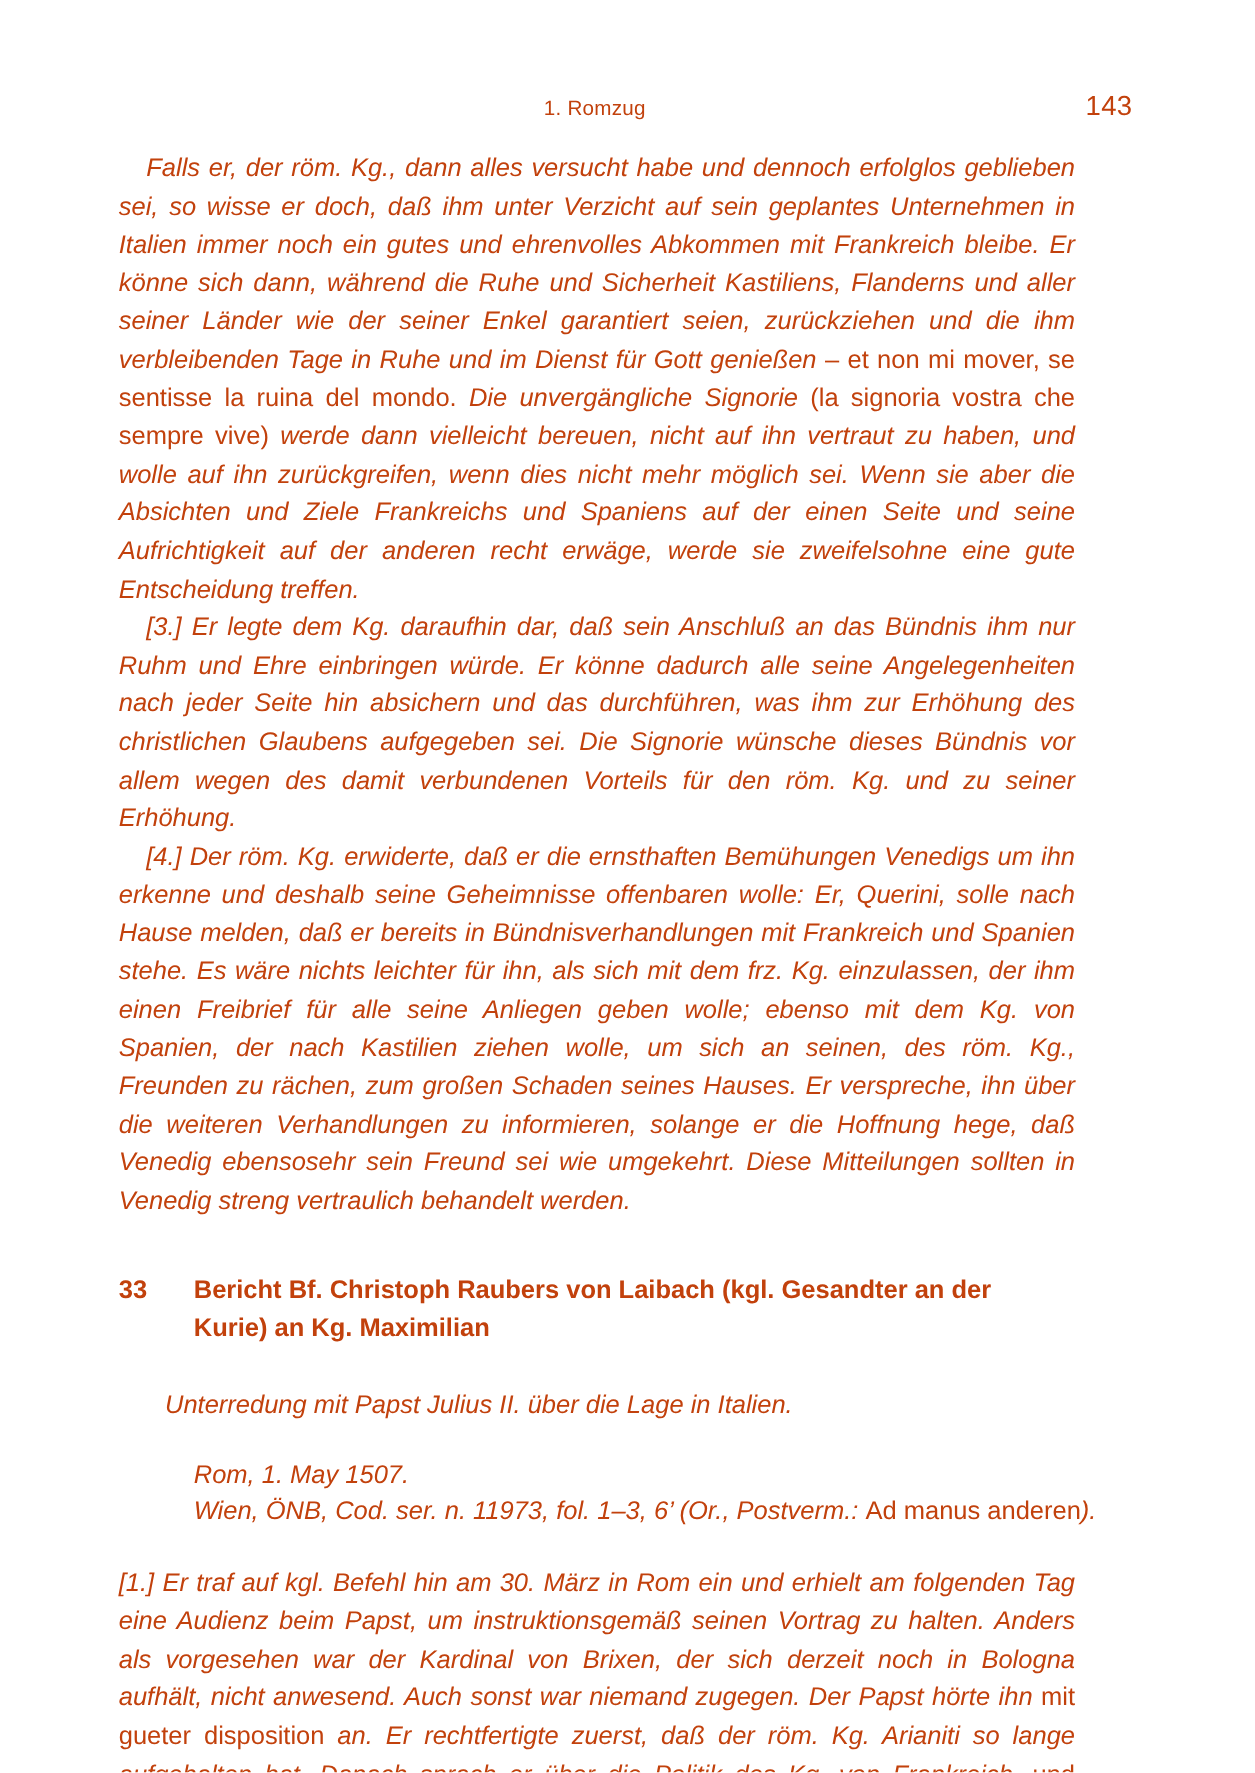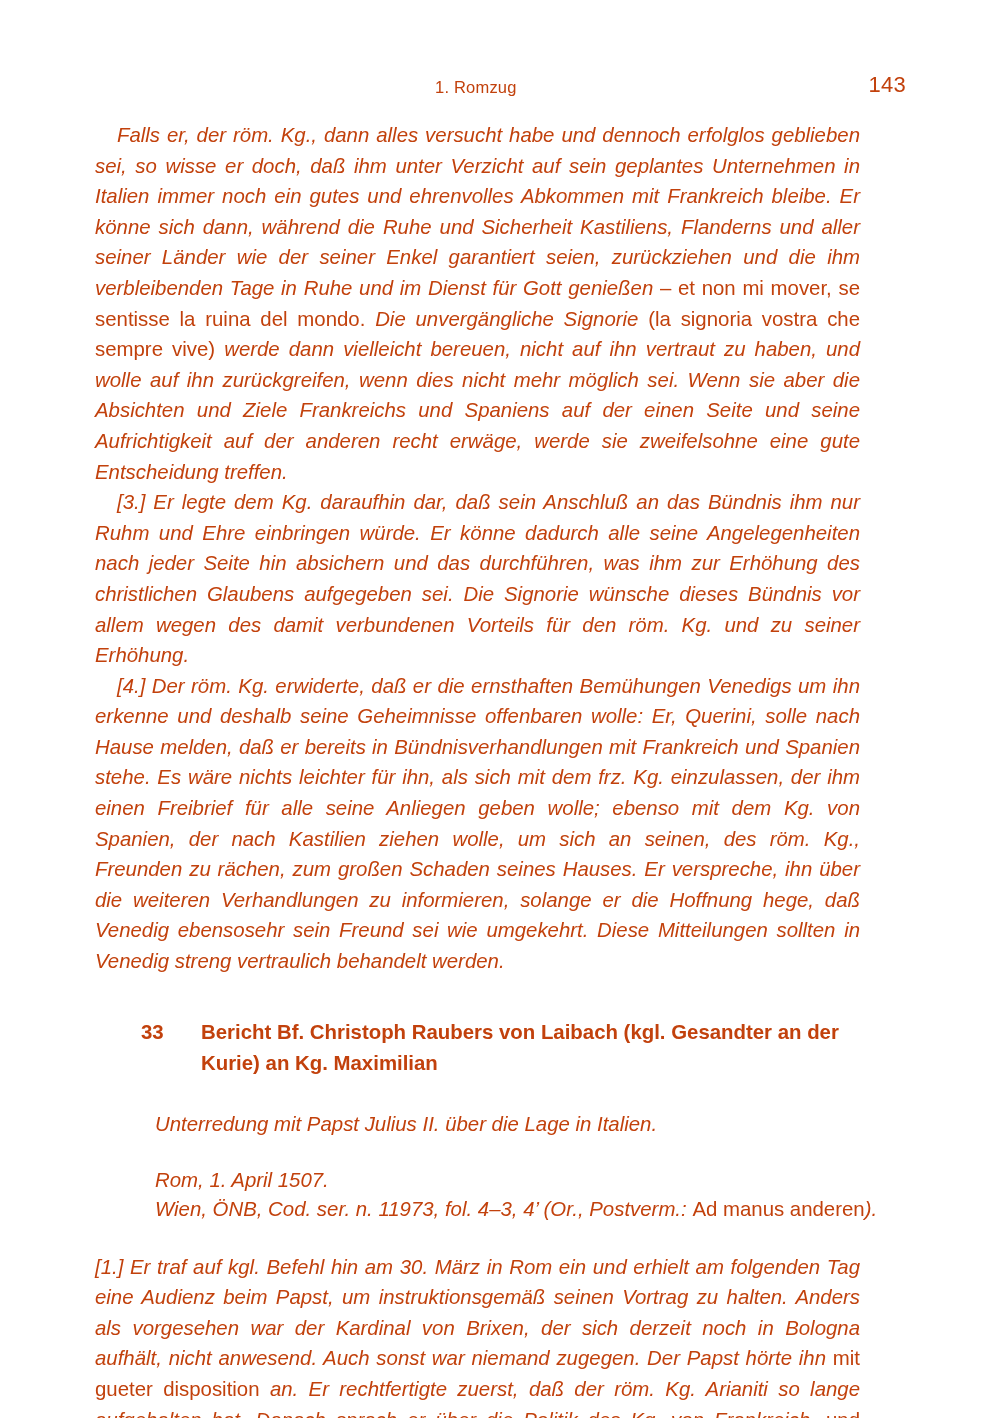--- a/index.html
+++ b/index.html
@@ -69,36 +69,35 @@
 
   
   .doc-heading {
     margin-top: 40px;
     display: flex;
     align-items: flex-start;
     font-weight: bold;
     font-style: normal;
     font-size: 20.4px;
     line-height: 31px;
-    margin-left: 46px;
   }
   .doc-heading-number {
     width: 60px;
     flex: 0 0 60px;
     font-weight: bold;
   }
   .doc-heading-title {
     flex: 1 1 auto;
     font-weight: bold;
     padding-right: 6px;
   }
 
   .doc-regest {
     margin-top: 30px;
-    margin-left: 60px;
+    margin-left: 37px;
     font-style: italic;
     font-size: 20.4px;
     line-height: 30px;
   }
 
   .doc-source {
     margin-top: 27px;
     margin-left: 60px;
     font-style: italic;
     font-size: 20.4px;
@@ -129,22 +128,22 @@
       </div>
 
     <div class="doc-heading">
       <span class="doc-heading-number">33</span>
       <span class="doc-heading-title">Bericht Bf. Christoph Raubers von Laibach (kgl. Gesandter an der Kurie) an Kg. Maximilian</span>
     </div>
 
     <div class="doc-regest">Unterredung mit Papst Julius II. über die Lage in Italien.</div>
 
     <div class="doc-source">
-      <div>Rom, 1. April 1507.</div>
-      <div id="source-shelfmark"><span class="ital">Wien, ÖNB, Cod. ser. n. 11973, fol. 4–3, 4’ (Or., Postverm.: </span><span class="rom">Ad manus anderen</span><span class="ital">).</span></div>
+      <div>Rom, 1. May 1507.</div>
+      <div id="source-shelfmark"><span class="ital">Wien, ÖNB, Cod. ser. n. 11973, fol. 1–3, 6’ (Or., Postverm.: </span><span class="rom">Ad manus anderen</span><span class="ital">).</span></div>
     </div>
 
     <div class="doc-text" id="document-entry-text">
         <p class="body noindent"><span class="ital">[1.] Er traf auf kgl. Befehl hin am 30. März in Rom ein und erhielt am folgenden Tag eine Audienz beim Papst, um instruktionsgemäß seinen Vortrag zu halten. Anders als vorgesehen war der Kardinal von Brixen, der sich derzeit noch in Bologna aufhält, nicht anwesend. Auch sonst war niemand zugegen. Der Papst hörte ihn </span><span class="rom">mit gueter disposition </span><span class="ital">an. Er rechtfertigte zuerst, daß der röm. Kg. Arianiti so lange aufgehalten hat. Danach sprach er über die Politik des Kg. von Frankreich, </span><span class="rom">und nemlichen, wie er sich unterstet, sein Hlt. mit vil seltzamen practikhen zu sich in Frankreich zu bringen, darauf ermant und</span></p>
       </div>
 
   </div>
 
 </div>
 

